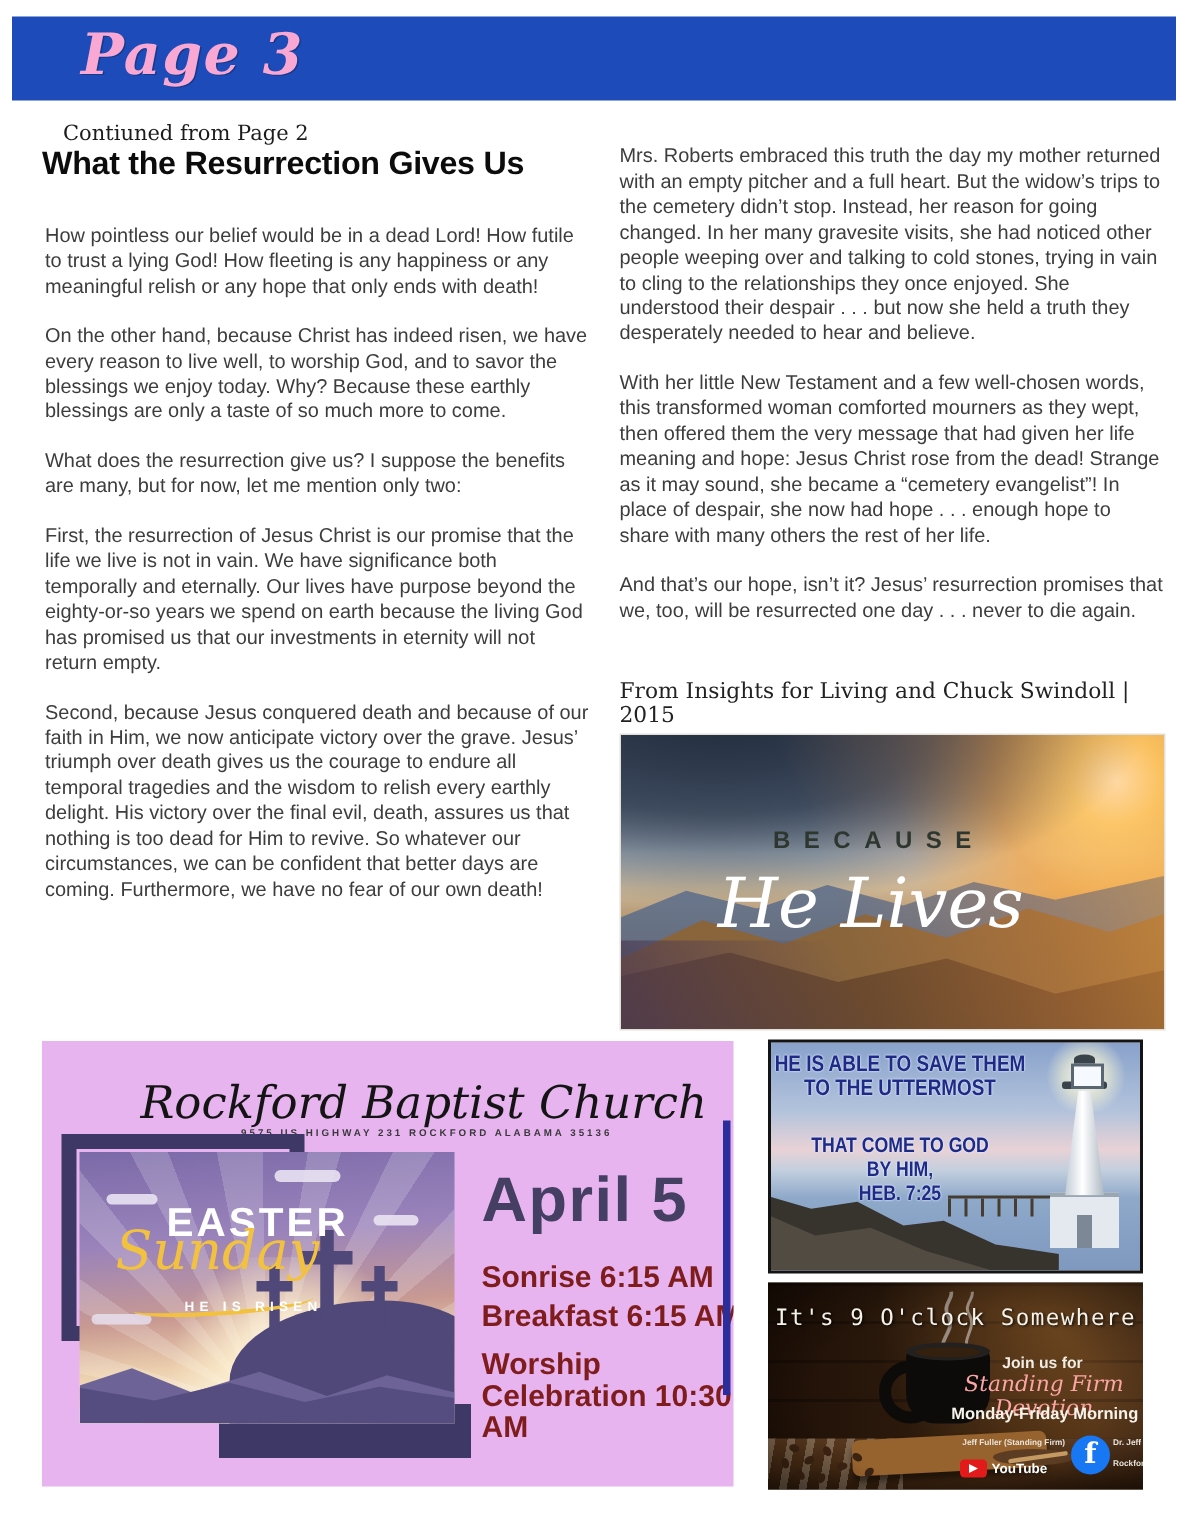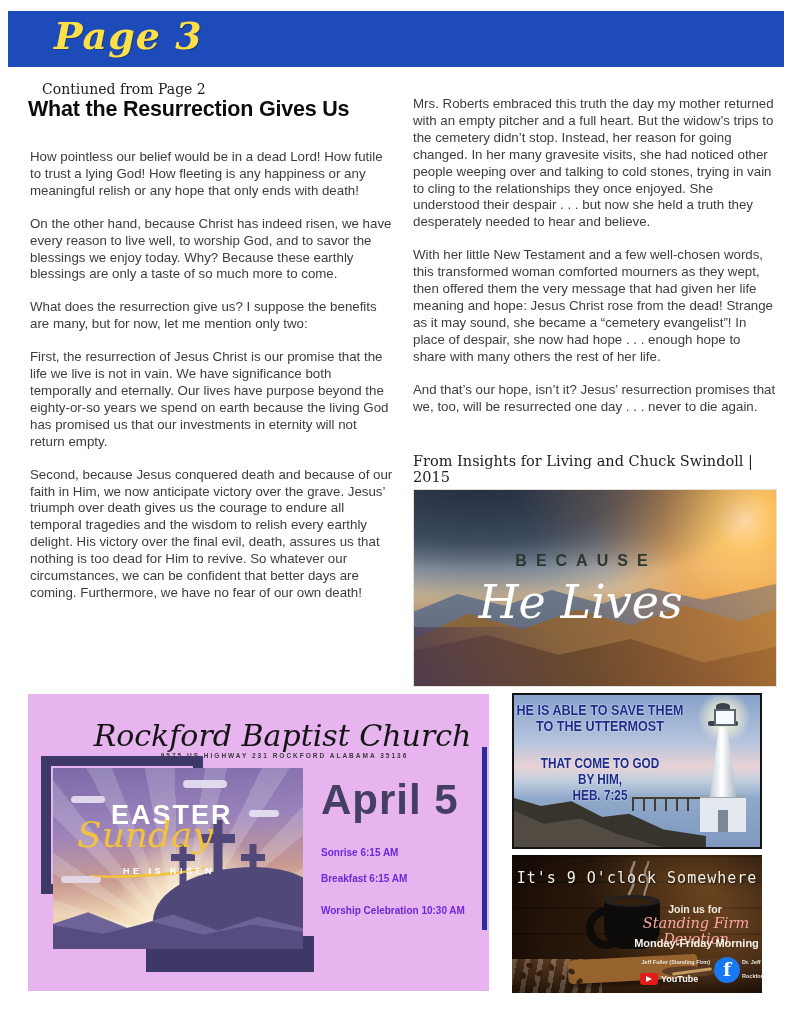--- a/index.html
+++ b/index.html
@@ -2,21 +2,21 @@
 <html><head>
 <meta charset="utf-8">
 <style>
   html,body{margin:0;padding:0;background:#ffffff;}
   .page{position:relative;width:791px;height:1024px;background:#ffffff;overflow:hidden;
         font-family:"Liberation Sans",sans-serif;}
   .abs{position:absolute;}
 
   
   .banner{left:8px;top:11px;width:776px;height:56px;background:#1d4cba;}
-  .banner-title{left:46px;top:2px;color:#fde047;font-family:"DejaVu Serif",serif;
+  .banner-title{left:46px;top:2px;color:#f9a8d4;font-family:"DejaVu Serif",serif;
     font-style:italic;font-weight:bold;font-size:38px;letter-spacing:1px;
     text-shadow:1px 1px 0 rgba(0,0,0,.25);}
 
   
   .continued{left:30px;top:81px;font-family:"DejaVu Serif",serif;font-size:14px;color:#1c1c1c;margin-left:12px;}
   .heading{left:28px;top:97px;font-size:21.5px;font-weight:800;color:#0c0c0c;letter-spacing:-.2px;}
   .colL{left:30px;top:133px;width:363px;}
   .colR{left:413px;top:80px;width:364px;}
   .body-p{margin:16px 0 16px 0;font-size:13.3px;line-height:16.9px;color:#3d3d3d;}
   .body-p.nogap{margin-bottom:0;}
@@ -47,21 +47,21 @@
   
   .flyer{left:28px;top:694px;width:461px;height:297px;background:#e7b4f0;overflow:hidden;}
   .fl-title{left:0;top:14px;width:100%;text-align:center;padding-left:48px;box-sizing:border-box;
     font-family:"DejaVu Serif",serif;font-style:italic;font-size:30px;color:#141414;margin-top:10px;}
   .fl-addr{left:0;top:58px;width:100%;text-align:center;padding-left:52px;box-sizing:border-box;
     font-size:6.5px;letter-spacing:2px;color:#3a3a3a;font-weight:bold;}
   .fl-frame{left:13px;top:62px;width:142px;height:118px;border:10px solid #3e3866;}
   .fl-slab{left:118px;top:242px;width:168px;height:36px;background:#3e3866;}
   .fl-vline{left:454px;top:53px;width:5px;height:183px;background:#2b2d9a;}
   .fl-date{left:293px;top:82px;font-size:42px;font-weight:800;color:#454063;letter-spacing:1px;}
-  .fl-ev{left:293px;font-size:10px;font-weight:bold;color:#6d28d9;width:175px;line-height:21px;}
+  .fl-ev{left:293px;font-size:20px;font-weight:bold;color:#7f1d1d;width:175px;line-height:21px;}
   .ev1{top:148px;} .ev2{top:174px;} .ev3{top:206px;}
 
   
   .card{left:25px;top:74px;width:250px;height:181px;overflow:hidden;
     background:linear-gradient(175deg,#7b6aa8 0%,#9a83bb 32%,#c99a92 58%,#ecd0ae 74%,#f8ecd2 86%,#efd7b4 100%);}
   .cd-rays{left:-40%;top:-20%;width:180%;height:160%;opacity:.5;
     background:repeating-conic-gradient(from -8deg at 50% 72%,rgba(255,255,255,.35) 0deg 7deg,transparent 7deg 17deg);}
   .cd-glow{left:60px;top:70px;width:180px;height:130px;
     background:radial-gradient(circle at 45% 55%,rgba(255,255,255,.95) 0%,rgba(255,244,214,.75) 30%,transparent 65%);}
   .cloud{background:#e9e2f2;border-radius:20px;opacity:.9;}

